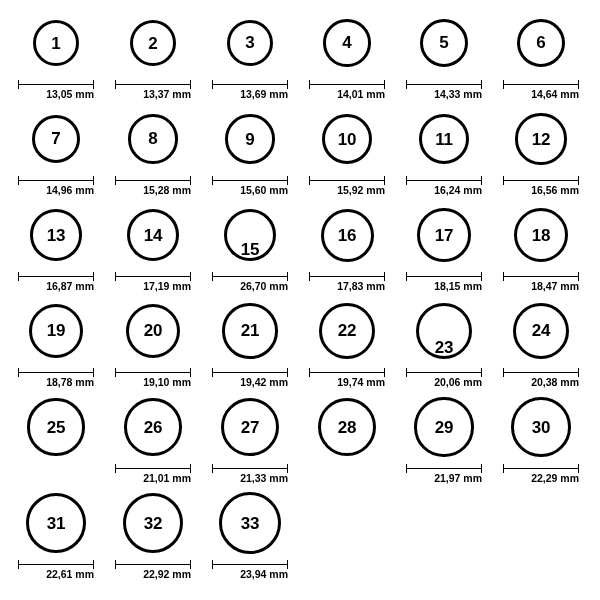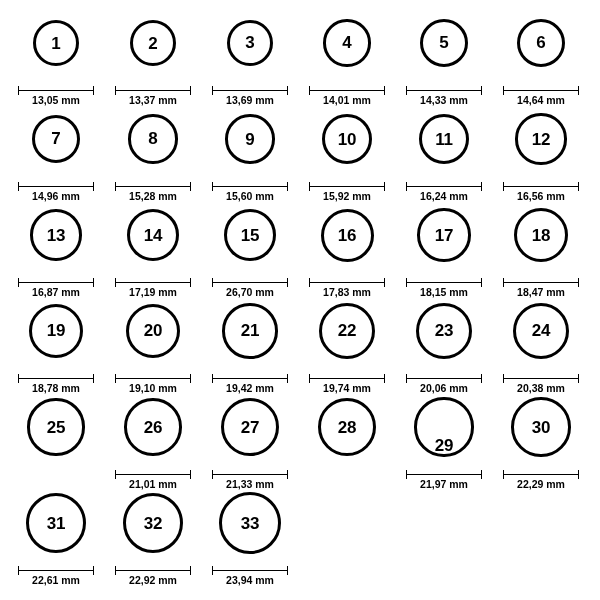--- a/index.html
+++ b/index.html
@@ -53,25 +53,25 @@
     background: #ffffff;
   }
   .ring-size {
     font-weight: bold;
     font-size: 17px;
     line-height: 1;
     color: #000000;
     letter-spacing: -0.2px;
   }
   .dim {
-    margin-top: 10px;
+    margin-top: 4px;
     width: 76px;
     display: flex;
     flex-direction: column;
-    align-items: center;
+    align-items: flex-end;
   }
   .dim-line {
     position: relative;
     height: 8px;
     width: 100%;
   }
   .dim-line .bar {
     position: absolute;
     left: 0;
     right: 0;
@@ -312,21 +312,21 @@
           <div class="dim-line">
             <div class="bar"></div>
             <div class="tick-l"></div>
             <div class="tick-r"></div>
           </div>
           <div class="dim-label">17,19 mm</div>
         </div>
       </div>
       <div class="cell">
         <div class="ring-wrap">
-          <div class="ring" style="width: 52.6px; height: 52.6px;">
+          <div class="ring" style="width: 52.6px; height: 52.6px; align-items: flex-end;">
             <span class="ring-size">15</span>
           </div>
         </div>
         <div class="dim">
           <div class="dim-line">
             <div class="bar"></div>
             <div class="tick-l"></div>
             <div class="tick-r"></div>
           </div>
           <div class="dim-label">26,70 mm</div>
@@ -434,21 +434,21 @@
           <div class="dim-line">
             <div class="bar"></div>
             <div class="tick-l"></div>
             <div class="tick-r"></div>
           </div>
           <div class="dim-label">19,74 mm</div>
         </div>
       </div>
       <div class="cell">
         <div class="ring-wrap">
-          <div class="ring" style="width: 56.3px; height: 56.3px;">
+          <div class="ring" style="width: 56.3px; height: 56.3px; align-items: flex-end;">
             <span class="ring-size">23</span>
           </div>
         </div>
         <div class="dim">
           <div class="dim-line">
             <div class="bar"></div>
             <div class="tick-l"></div>
             <div class="tick-r"></div>
           </div>
           <div class="dim-label">20,06 mm</div>
@@ -510,21 +510,21 @@
       </div>
       <div class="cell">
         <div class="ring-wrap">
           <div class="ring" style="width: 58.6px; height: 58.6px;">
             <span class="ring-size">28</span>
           </div>
         </div>
       </div>
       <div class="cell">
         <div class="ring-wrap">
-          <div class="ring" style="width: 59.1px; height: 59.1px; align-items: flex-end;">
+          <div class="ring" style="width: 59.1px; height: 59.1px;">
             <span class="ring-size">29</span>
           </div>
         </div>
         <div class="dim">
           <div class="dim-line">
             <div class="bar"></div>
             <div class="tick-l"></div>
             <div class="tick-r"></div>
           </div>
           <div class="dim-label">21,97 mm</div>

